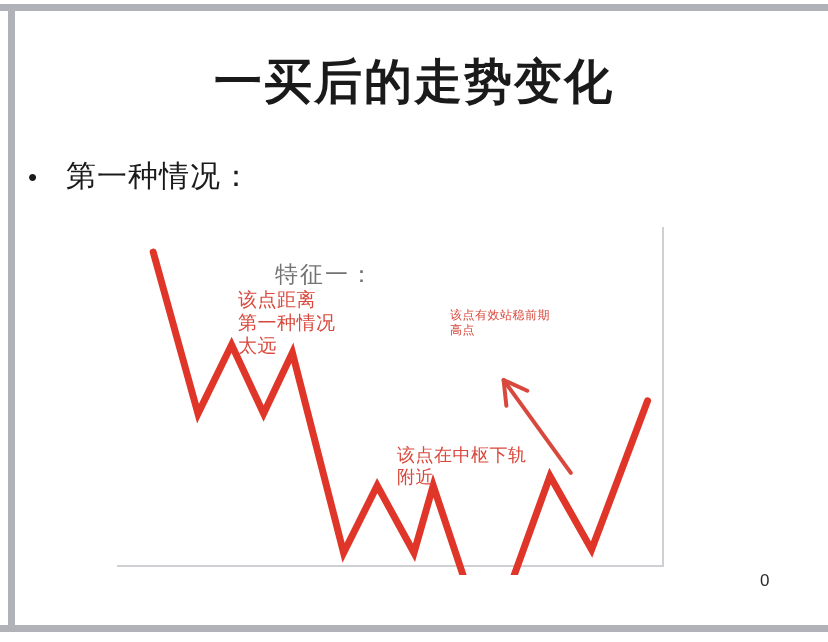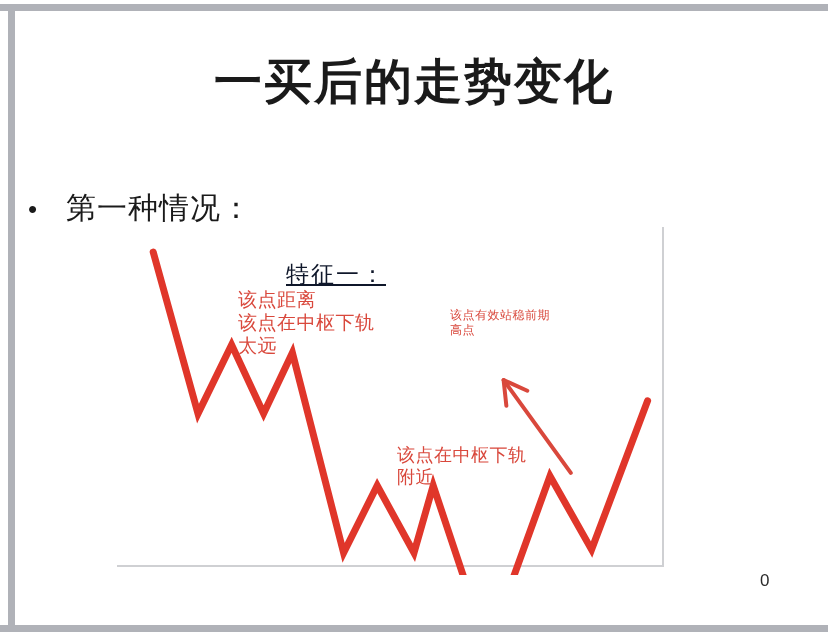--- a/index.html
+++ b/index.html
@@ -69,21 +69,20 @@
     text-align: left;
     padding-left: 6px;
     box-sizing: border-box;
   }
   #bullet-text {
     font-size: 30px;
     color: #1a1a1a;
     line-height: 1.2;
     letter-spacing: 1px;
     white-space: nowrap;
-    margin-top: 32px;
   }
 
   
   #chart-block {
     position: absolute;
     left: 110px;
     top: 220px;
     width: 560px;
     height: 355px;
   }
@@ -112,26 +111,25 @@
   }
 
   
   .annot {
     position: absolute;
     color: #d9483c;
     line-height: 1.22;
     white-space: pre-line;
   }
   #annot-feature-heading {
-    left: 176px;
+    left: 165px;
     top: 40px;
     font-size: 23px;
     letter-spacing: 2px;
-    color: #0f172a;
-    text-decoration: underline;
+    color: #737373;
   }
   #annot-feature-body {
     left: 128px;
     top: 68px;
     font-size: 19px;
     letter-spacing: 0.5px;
   }
   #annot-right {
     left: 340px;
     top: 88px;
@@ -181,21 +179,21 @@
       <polyline id="price-line" fill="none" stroke="#e0362a" stroke-width="7" stroke-linejoin="miter" stroke-linecap="round" points="43.2,32 88,193.60000000000002 121.60000000000001,124.80000000000001 153.60000000000002,193.60000000000002 182.4,132.8 233.60000000000002,332.8 267.2,265.6 304,332.8 323.20000000000005,265.6 377.6,428.8 440,256 481.6,329.6 537.6,180.8"></polyline>
       <g id="annot-arrow">
         <line id="arrow-shaft" x1="460.8" y1="252.8" x2="393.6" y2="160" stroke="#d9483c" stroke-width="4" stroke-linecap="round"></line>
         <polyline id="arrow-head" points="417.2971440433585,170.69791401107335 393.6,160 396.37004808747577,185.85201797912634" fill="none" stroke="#d9483c" stroke-width="4" stroke-linecap="round" stroke-linejoin="round"></polyline>
       </g>
     </svg>
 
     <div class="annot" id="annot-feature-heading">特征一：</div>
 
     <div class="annot" id="annot-feature-body">该点距离
-该点在中枢下轨
+第一种情况
 太远</div>
 
     <div class="annot" id="annot-right">该点有效站稳前期
 高点</div>
 
     <div class="annot" id="annot-bottom">该点在中枢下轨
 附近</div>
   </div>
 
   <div id="page-number">0</div>

